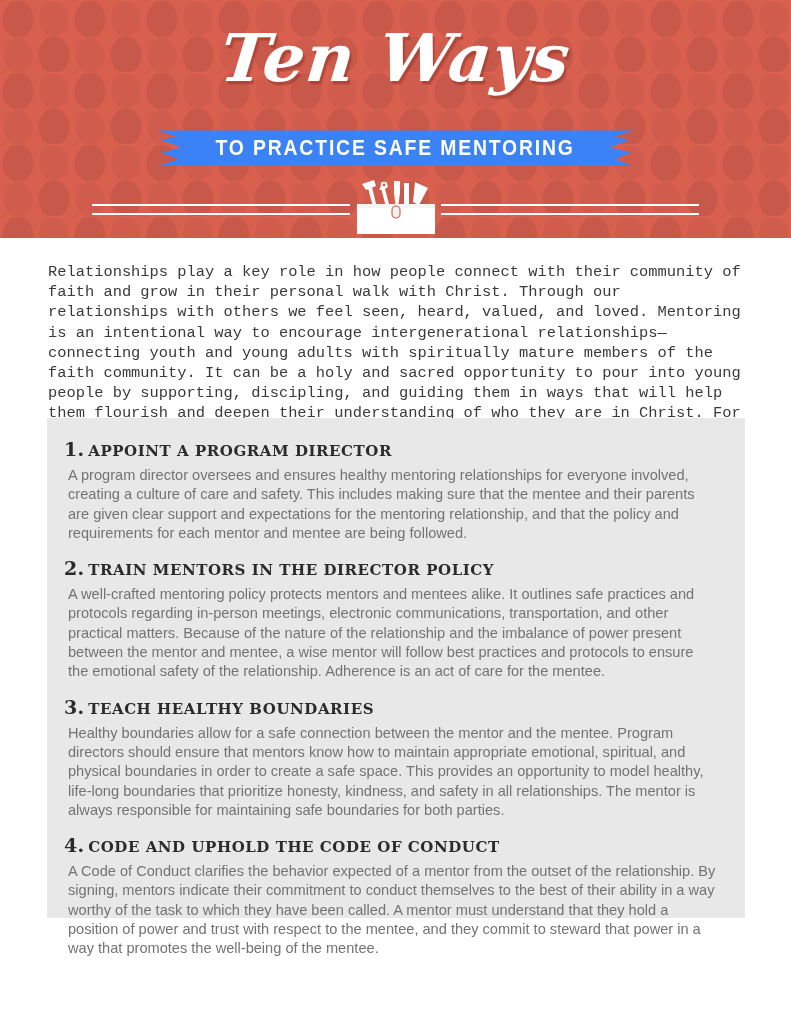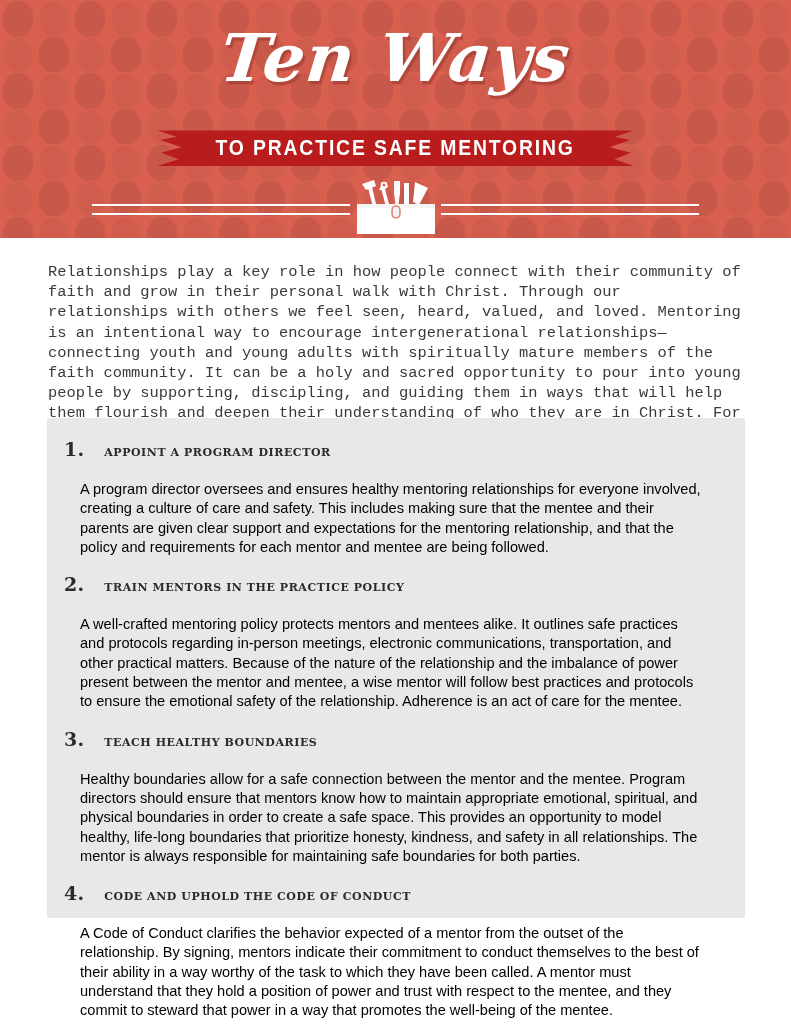--- a/index.html
+++ b/index.html
@@ -75,21 +75,21 @@
     position: absolute;
     top: 128px;
     left: 0;
     width: 100%;
     display: flex;
     justify-content: center;
     align-items: center;
   }
   .ribbon {
     position: relative;
-    background: #b91c1c;
+    background: #3b82f6;
     height: 40px;
     display: flex;
     align-items: center;
     justify-content: center;
     padding: 0 34px;
     clip-path: polygon(
       0% 6%, 4% 22%, 0.6% 30%, 5% 48%, 0.8% 62%, 4.5% 78%, 0% 95%,
       100% 95%, 96% 78%, 99.4% 62%, 95% 48%, 99.2% 30%, 96% 22%, 100% 6%
     );
   }
@@ -161,27 +161,27 @@
     font-weight: 700;
     margin: 0 0 1px 0;
     line-height: 22px;
     white-space: nowrap;
   }
   .item-num {
     font-size: 19px;
     letter-spacing: 0.2px;
   }
   .item-title {
-    font-size: 11px;
+    font-size: 15px;
     letter-spacing: 0.55px;
-    margin-left: 20px;
+    margin-left: 4px;
   }
   .item-body {
-    margin: 16px;
-    color: #000000;
+    margin: 4px;
+    color: #737373;
     font-family: "Liberation Sans Narrow", "Liberation Sans", sans-serif;
     font-size: 14.6px;
     line-height: 19.3px;
   }
 </style>
 </head>
 <body>
 
 <div class="header">
   <div class="header-pattern"></div>
@@ -233,21 +233,21 @@
 
   <div class="item">
     <div class="item-head">
       <span class="item-num">1.</span><span class="item-title">APPOINT A PROGRAM DIRECTOR</span>
     </div>
     <p class="item-body">A program director oversees and ensures healthy mentoring relationships for everyone involved, creating a culture of care and safety. This includes making sure that the mentee and their parents are given clear support and expectations for the mentoring relationship, and that the policy and requirements for each mentor and mentee are being followed.</p>
   </div>
 
   <div class="item">
     <div class="item-head">
-      <span class="item-num">2.</span><span class="item-title">TRAIN MENTORS IN THE PRACTICE POLICY</span>
+      <span class="item-num">2.</span><span class="item-title">TRAIN MENTORS IN THE DIRECTOR POLICY</span>
     </div>
     <p class="item-body">A well-crafted mentoring policy protects mentors and mentees alike. It outlines safe practices and protocols regarding in-person meetings, electronic communications, transportation, and other practical matters. Because of the nature of the relationship and the imbalance of power present between the mentor and mentee, a wise mentor will follow best practices and protocols to ensure the emotional safety of the relationship. Adherence is an act of care for the mentee.</p>
   </div>
 
   <div class="item">
     <div class="item-head">
       <span class="item-num">3.</span><span class="item-title">TEACH HEALTHY BOUNDARIES</span>
     </div>
     <p class="item-body">Healthy boundaries allow for a safe connection between the mentor and the mentee. Program directors should ensure that mentors know how to maintain appropriate emotional, spiritual, and physical boundaries in order to create a safe space. This provides an opportunity to model healthy, life-long boundaries that prioritize honesty, kindness, and safety in all relationships. The mentor is always responsible for maintaining safe boundaries for both parties.</p>
   </div>

